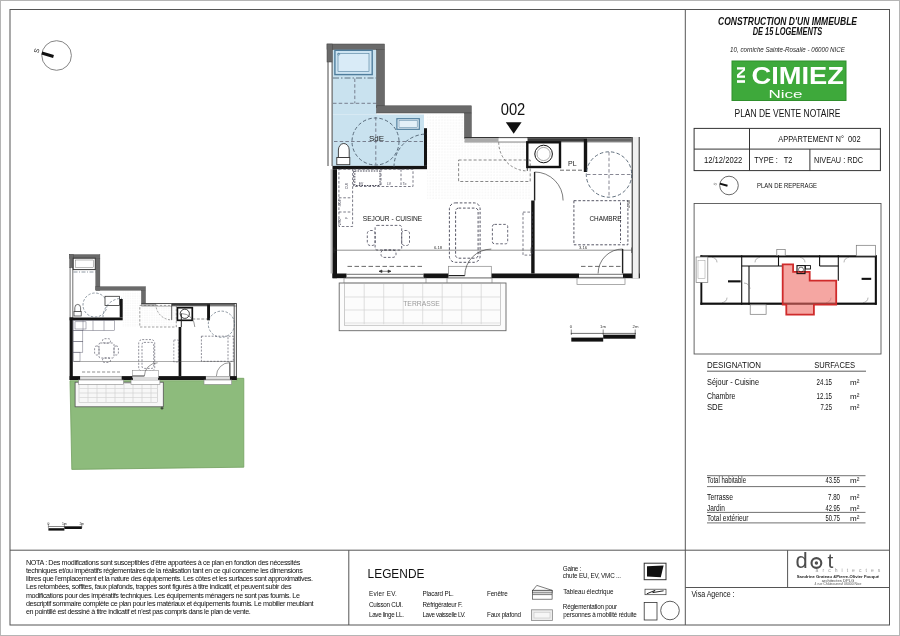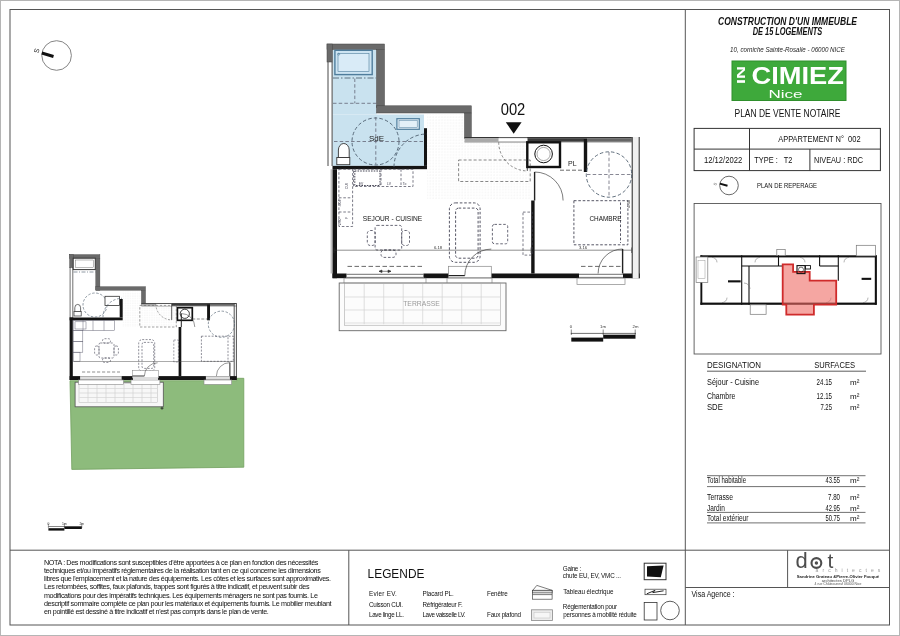--- a/index.html
+++ b/index.html
@@ -1,19 +1,19 @@
 <!DOCTYPE html>
 <html><head>
 <meta charset="utf-8">
 <style>
   html,body{margin:0;padding:0;background:#fff;}
   #page{position:relative;width:900px;height:636px;background:#fff;overflow:hidden;
         font-family:"Liberation Sans",sans-serif;}
   #page svg{position:absolute;left:0;top:0;}
-  .nota{position:absolute;left:44px;top:558.5px;width:320px;font-size:7.2px;
+  .nota{position:absolute;left:26px;top:558.5px;width:320px;font-size:7.2px;
         letter-spacing:-0.38px;line-height:8.3px;color:#111;white-space:nowrap;
         font-family:"Liberation Sans",sans-serif;}
 </style>
 </head>
 <body>
 <div id="page">
 <svg width="900" height="636" viewBox="0 0 900 636">
 <defs>
   <pattern id="dots" width="2.9" height="2.9" patternUnits="userSpaceOnUse">
     <circle cx="1" cy="1" r="0.42" fill="#cfcfcf"></circle>

